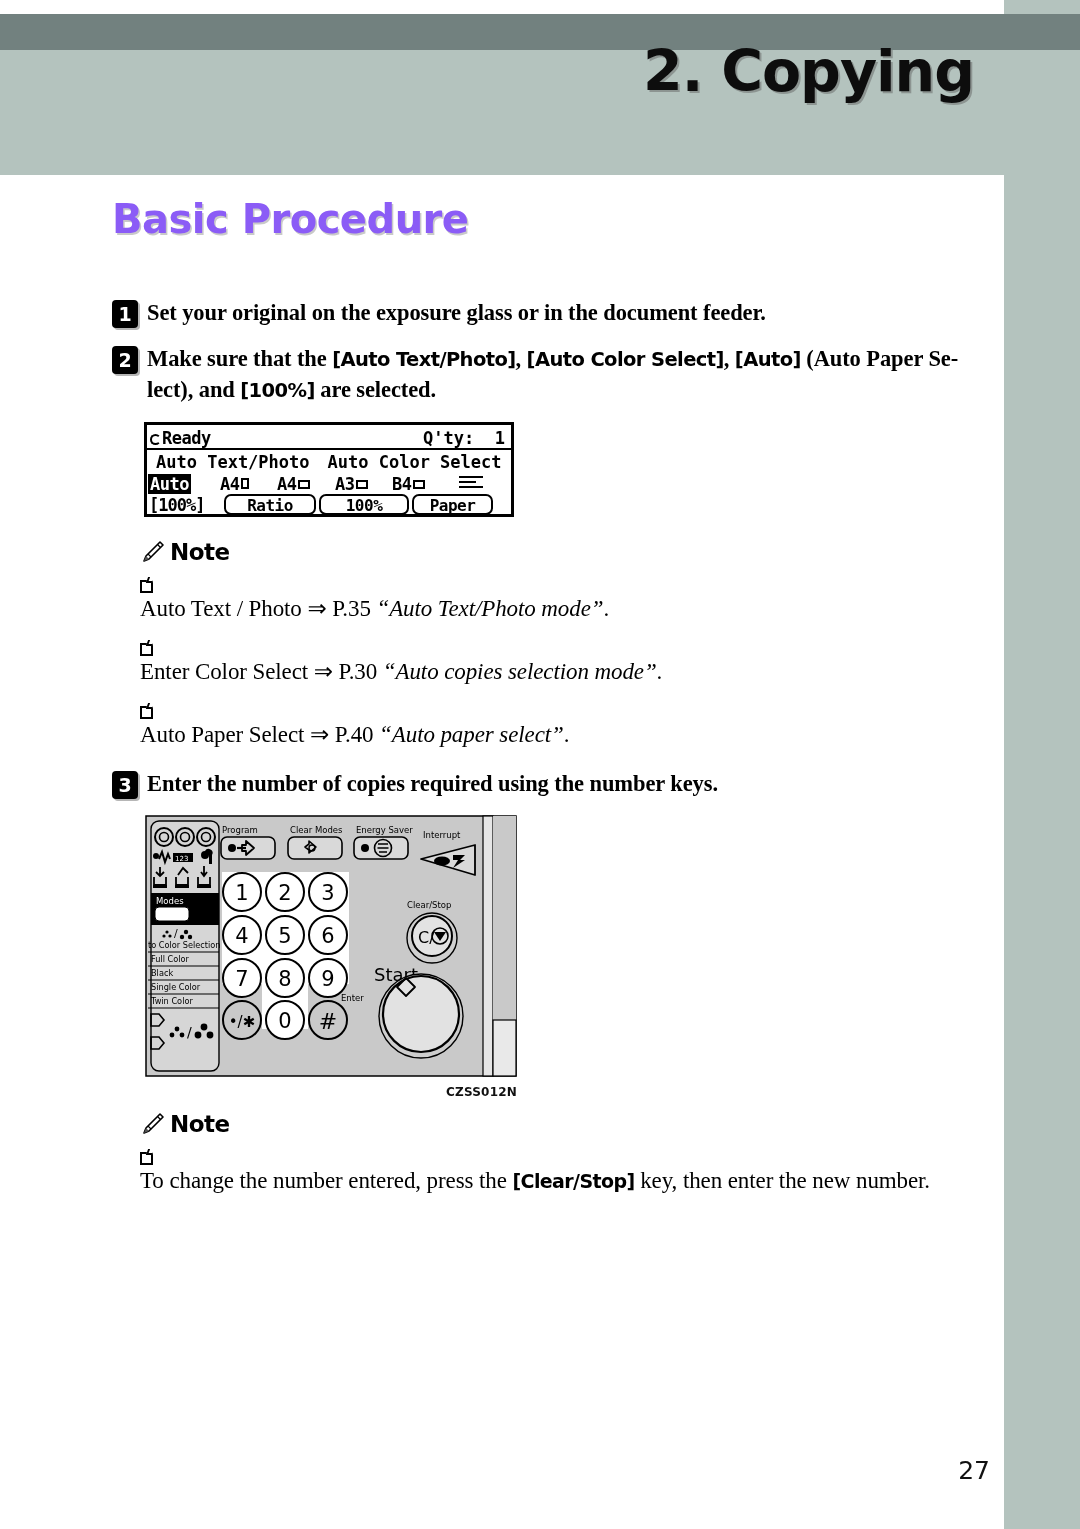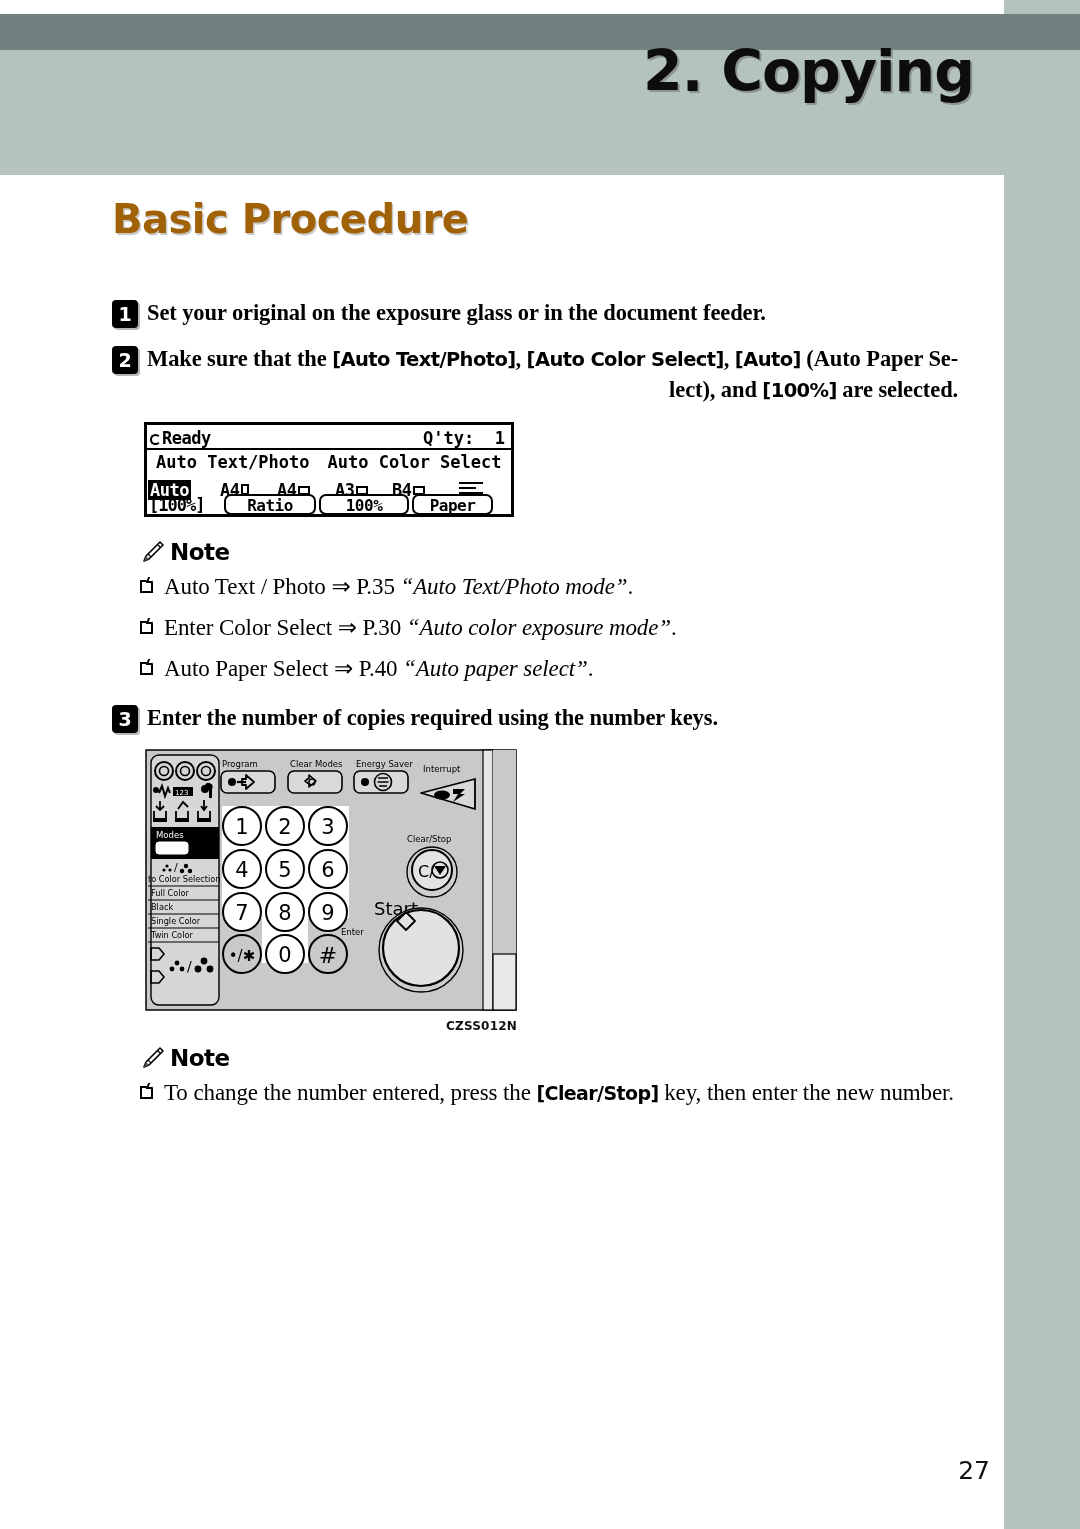--- a/index.html
+++ b/index.html
@@ -47,21 +47,21 @@
     left:112px; top:196px;
     width:872px;
   }
 
   
   .section-title {
     font-family:"DejaVu Sans", sans-serif;
     font-weight:700;
     font-size:40px;
     letter-spacing:-.5px;
-    color:#a16207;
+    color:#8b5cf6;
     margin:0 0 56px 0;
     text-shadow:1.5px 1.5px 0 rgba(120,120,120,.4);
   }
 
   
   .step { display:flex; align-items:flex-start; margin-bottom:16px; }
   .step-num {
     flex:0 0 auto;
     width:26px; height:28px;
     background:#000;
@@ -76,21 +76,20 @@
     margin-top:2px;
     box-shadow:2px 2px 0 rgba(110,110,110,.5);
   }
   .step-text {
     font-family:"Liberation Serif", serif;
     font-weight:700;
     font-size:22.5px;
     line-height:30px;
     color:#000;
     letter-spacing:-.1px;
-    text-align:right;
   }
   .kb {
     font-family:"DejaVu Sans", sans-serif;
     font-weight:700;
     font-size:19.5px;
     letter-spacing:-.6px;
   }
 
   
   .lcd-wrap { margin:14px 0 16px 32px; }
@@ -98,21 +97,21 @@
     position:relative;
     width:370px; height:95px;
     background:#fff;
     border:3px solid #000;
     font-family:"DejaVu Sans Mono", monospace;
     color:#000;
   }
   .lcd .row { position:absolute; left:0; width:100%; }
   .lcd-r1 { top:0px; height:25px; border-bottom:2px solid #000; }
   .lcd-r2 { top:25px; height:24px; }
-  .lcd-r3 { top:53px; height:24px; }
+  .lcd-r3 { top:47px; height:24px; }
   .lcd-r4 { top:69px; height:23px; }
 
   .lcd-ready {
     position:absolute; left:3px; top:3px;
     font-size:17px; font-weight:700; letter-spacing:-.5px;
   }
   .lcd-circ {
     display:inline-block; width:11px; height:11px;
     border:2px solid #000; border-radius:50%;
     border-right-color:transparent;
@@ -178,20 +177,21 @@
     font-weight:700;
     font-size:23px;
     letter-spacing:-.5px;
   }
   .note-item {
     display:flex; align-items:flex-start;
     margin:0 0 9px 28px;
     font-size:23px;
     line-height:32px;
     letter-spacing:-.1px;
+    flex-direction:column;
   }
   .bullet {
     flex:0 0 auto;
     width:13px; height:13px;
     border:2px solid #000;
     margin:9px 11px 0 0;
     position:relative;
   }
   .bullet::after{
     content:""; position:absolute; right:-2px; top:-5px;
@@ -296,21 +296,21 @@
       </svg>
       <span class="note-label">Note</span>
     </div>
 
     <div class="note-item">
       <span class="bullet"></span>
       <span class="note-text"><span>Auto Text / Photo ⇒ P.35 </span><i>“Auto Text/Photo mode”</i><span>.</span></span>
     </div>
     <div class="note-item">
       <span class="bullet"></span>
-      <span class="note-text"><span>Enter Color Select ⇒ P.30 </span><i>“Auto color exposure mode”</i><span>.</span></span>
+      <span class="note-text"><span>Enter Color Select ⇒ P.30 </span><i>“Auto copies selection mode”</i><span>.</span></span>
     </div>
     <div class="note-item">
       <span class="bullet"></span>
       <span class="note-text"><span>Auto Paper Select ⇒ P.40 </span><i>“Auto paper select”</i><span>.</span></span>
     </div>
 
     <div class="step" style="margin-top:18px">
       <div class="step-num">3</div>
       <div class="step-text">Enter the number of copies required using the number keys.</div>
     </div>

